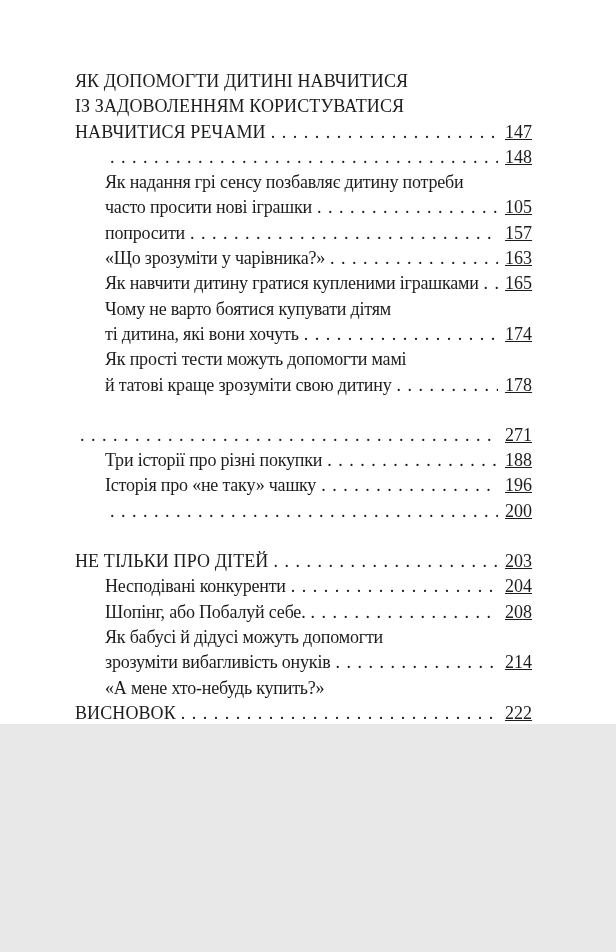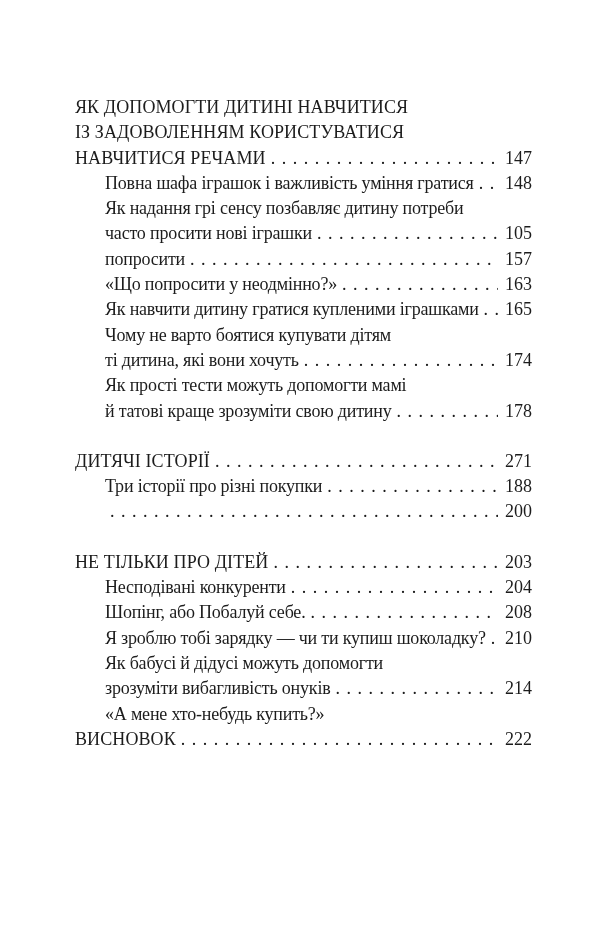--- a/index.html
+++ b/index.html
@@ -1,22 +1,22 @@
 <!DOCTYPE html>
 <html><head>
 <meta charset="utf-8">
 <style>
   html,body { margin:0; padding:0; background:#e8e8e8; }
   .page {
     position:relative;
-    width:616px; height:952px;
+    width:616px; height:724px;
     margin:0 auto;
     background:#ffffff;
     box-sizing:border-box;
-    padding:95px 84px 0 75px;
+    padding:69px 84px 0 75px;
     font-family:"Liberation Serif", serif;
     color:#1c1c1c;
     overflow:hidden;
   }
   .row {
     display:flex;
     align-items:baseline;
     line-height:25.3px;
     font-size:18px;
     white-space:nowrap;
@@ -30,59 +30,58 @@
     flex:1 1 auto;
     min-width:0;
     overflow:hidden;
     margin-left:5px;
     margin-right:7px;
     letter-spacing:1px;
   }
   .leader::after {
     content:". . . . . . . . . . . . . . . . . . . . . . . . . . . . . . . . . . . . . . . . . . . . . . . . . . . . . . . . . . . .";
   }
-  .pnum { flex:0 0 auto; }
+  .pnum { flex:0 0 auto;text-decoration:underline; }
 </style>
 </head>
 <body>
 
 <div class="page">
 
   <div class="row section">
     <span class="txt">ЯК ДОПОМОГТИ ДИТИНІ НАВЧИТИСЯ</span>
   </div>
   <div class="row section">
     <span class="txt">ІЗ ЗАДОВОЛЕННЯМ КОРИСТУВАТИСЯ</span>
   </div>
   <div class="row section">
     <span class="txt">НАВЧИТИСЯ РЕЧАМИ</span>
     <span class="leader"></span>
     <span class="pnum">147</span>
   </div>
 
   <div class="row indent">
-    <span class="txt">Повна шафа іграшок і важливість уміння гратися</span>
     <span class="leader"></span>
     <span class="pnum">148</span>
   </div>
   <div class="row indent">
     <span class="txt">Як надання грі сенсу позбавляє дитину потреби</span>
   </div>
   <div class="row indent">
     <span class="txt">часто просити нові іграшки</span>
     <span class="leader"></span>
     <span class="pnum">105</span>
   </div>
   <div class="row indent">
     <span class="txt">попросити</span>
     <span class="leader"></span>
     <span class="pnum">157</span>
   </div>
   <div class="row indent">
-    <span class="txt">«Що попросити у неодмінно?»</span>
+    <span class="txt">«Що зрозуміти у чарівника?»</span>
     <span class="leader"></span>
     <span class="pnum">163</span>
   </div>
   <div class="row indent">
     <span class="txt">Як навчити дитину гратися купленими іграшками</span>
     <span class="leader"></span>
     <span class="pnum">165</span>
   </div>
   <div class="row indent">
     <span class="txt">Чому не варто боятися купувати дітям</span>
@@ -95,28 +94,32 @@
   <div class="row indent">
     <span class="txt">Як прості тести можуть допомогти мамі</span>
   </div>
   <div class="row indent">
     <span class="txt">й татові краще зрозуміти свою дитину</span>
     <span class="leader"></span>
     <span class="pnum">178</span>
   </div>
 
   <div class="row section gap">
-    <span class="txt">ДИТЯЧІ ІСТОРІЇ</span>
     <span class="leader"></span>
     <span class="pnum">271</span>
   </div>
   <div class="row indent">
     <span class="txt">Три історії про різні покупки</span>
     <span class="leader"></span>
     <span class="pnum">188</span>
+  </div>
+  <div class="row indent">
+    <span class="txt">Історія про «не таку» чашку</span>
+    <span class="leader"></span>
+    <span class="pnum">196</span>
   </div>
   <div class="row indent">
     <span class="leader"></span>
     <span class="pnum">200</span>
   </div>
 
   <div class="row section gap">
     <span class="txt">НЕ ТІЛЬКИ ПРО ДІТЕЙ</span>
     <span class="leader"></span>
     <span class="pnum">203</span>
@@ -125,25 +128,20 @@
     <span class="txt">Несподівані конкуренти</span>
     <span class="leader"></span>
     <span class="pnum">204</span>
   </div>
   <div class="row indent">
     <span class="txt">Шопінг, або Побалуй себе.</span>
     <span class="leader"></span>
     <span class="pnum">208</span>
   </div>
   <div class="row indent">
-    <span class="txt">Я зроблю тобі зарядку — чи ти купиш шоколадку?</span>
-    <span class="leader"></span>
-    <span class="pnum">210</span>
-  </div>
-  <div class="row indent">
     <span class="txt">Як бабусі й дідусі можуть допомогти</span>
   </div>
   <div class="row indent">
     <span class="txt">зрозуміти вибагливість онуків</span>
     <span class="leader"></span>
     <span class="pnum">214</span>
   </div>
   <div class="row indent">
     <span class="txt">«А мене хто-небудь купить?»</span>
   </div>

